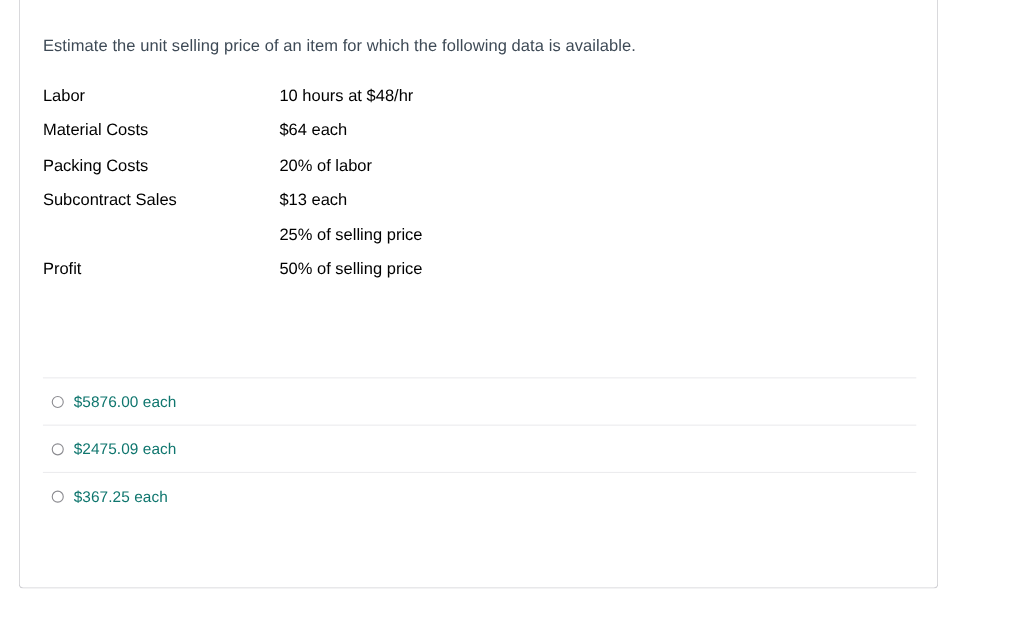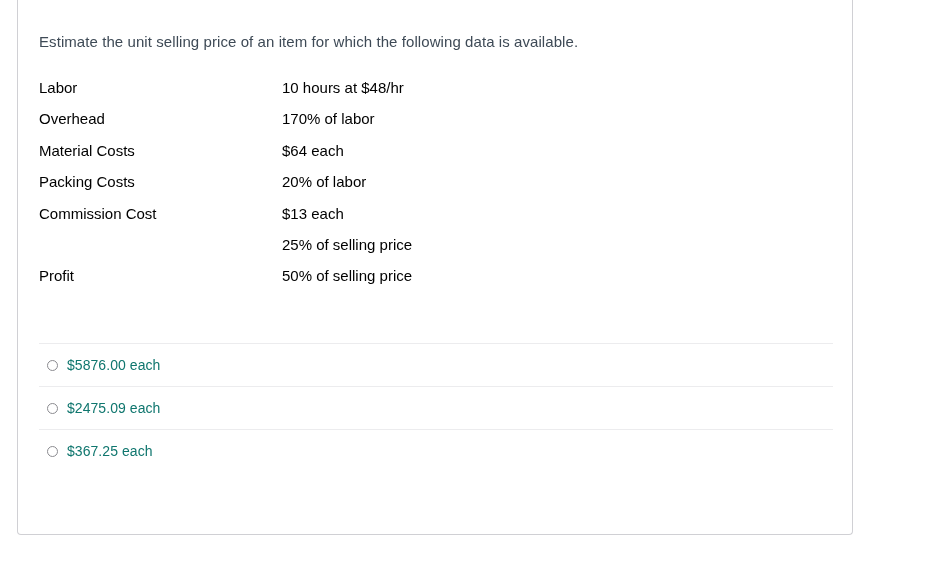--- a/index.html
+++ b/index.html
@@ -73,21 +73,20 @@
   }
   .data-label {
     position: absolute;
     left: 0;
     top: 0;
   }
   .data-value {
     position: absolute;
     left: 215px;
     top: 0;
-    margin-left: 28px;
   }
 
   
   .options {
     position: absolute;
     left: 21px;
     top: 357px;
     width: 794px;
   }
   .option-row {
@@ -125,33 +124,29 @@
     <div id="card-inner">
 
       <div class="prompt">Estimate the unit selling price of an item for which the following data is available.</div>
 
       <div class="data-table">
         <div class="data-row">
           <span class="data-label">Labor</span>
           <span class="data-value">10 hours at $48/hr</span>
         </div>
         <div class="data-row">
-          <span class="data-label">Overhead</span>
-          <span class="data-value">170% of labor</span>
-        </div>
-        <div class="data-row">
           <span class="data-label">Material Costs</span>
           <span class="data-value">$64 each</span>
         </div>
         <div class="data-row">
           <span class="data-label">Packing Costs</span>
           <span class="data-value">20% of labor</span>
         </div>
         <div class="data-row">
-          <span class="data-label">Commission Cost</span>
+          <span class="data-label">Subcontract Sales</span>
           <span class="data-value">$13 each</span>
         </div>
         <div class="data-row">
           <span class="data-value">25% of selling price</span>
         </div>
         <div class="data-row">
           <span class="data-label">Profit</span>
           <span class="data-value">50% of selling price</span>
         </div>
       </div>

